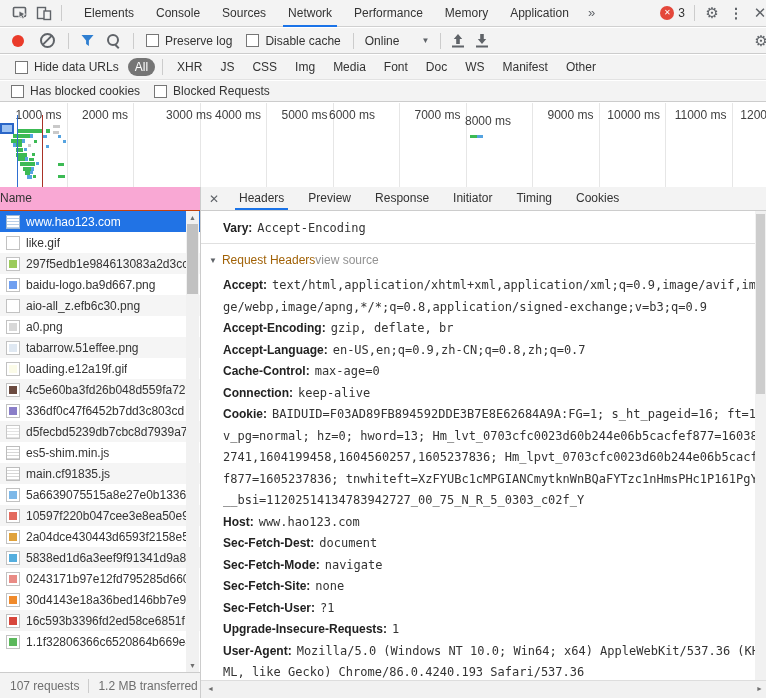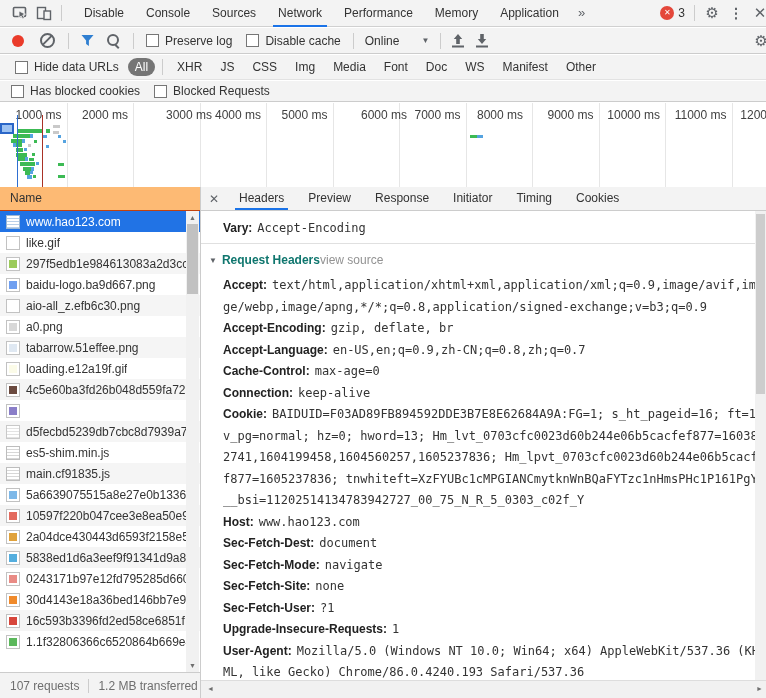--- a/index.html
+++ b/index.html
@@ -64,21 +64,21 @@
   .bar.b{background:#55a3e0;}
   .bar.y{background:#c9c9c9;}
   .selbox{position:absolute;background:#9dc2f2;border:2px solid #2a66c8;box-sizing:border-box;}
   .vline{position:absolute;width:1px;}
   .vline.blue{background:#2f6fd1;}
   .vline.red{background:#a93226;}
 
   
   .main{position:absolute;left:0;top:187px;width:766px;bottom:0;}
   .left{position:absolute;left:0;top:0;width:200px;bottom:0;border-right:1px solid #ccc;box-sizing:content-box;}
-  .namehdr{height:23px;line-height:23px;border-bottom:1px solid #c2410c;background:#fdba74;padding-left:10px;color:#333;}
+  .namehdr{height:23px;line-height:23px;border-bottom:1px solid #c2410c;background:#f9a8d4;color:#333;}
   .reqlist{position:absolute;left:0;top:24px;right:0;bottom:26px;overflow:hidden;background:#fff;}
   .rrow{height:21px;display:flex;align-items:center;padding:0 14px 0 6px;white-space:nowrap;overflow:hidden;}
   .rrow.stripe{background:#f5f5f5;}
   .rrow.selected{background:#2173e5;color:#fff;}
   .rname{margin-left:6px;overflow:hidden;}
   .ficon{width:14px;height:14px;flex:0 0 14px;box-sizing:border-box;border:1px solid #c2c2c2;background:#fff;}
   .ficon.doc{border-color:#9db7d4;background:repeating-linear-gradient(180deg,#fff 0 2px,#b9cfe8 2px 3px);}
   .ficon.doc2{border-color:#c9c9c9;background:repeating-linear-gradient(180deg,#fff 0 2px,#e3e3e3 2px 3px);}
   .ficon.script{border-color:#bdbdbd;background:repeating-linear-gradient(180deg,#fff 0 2px,#d7d7d7 2px 3px);}
   .ficon.img::after{content:"";display:block;margin:2px;height:8px;background:var(--c,#fff);}
@@ -97,21 +97,21 @@
   .dtab{position:relative;padding:0 12px;line-height:23px;color:#333;white-space:nowrap;}
   .dtab.active::after{content:"";position:absolute;left:8px;right:8px;bottom:0;height:2px;background:#1a73e8;}
   .hdrpane{position:absolute;left:0;top:24px;right:11px;bottom:18px;overflow:hidden;background:#fff;}
   .mono{font-family:"DejaVu Sans Mono",monospace;font-size:12px;margin-top:23px;}
   .hname{font-weight:bold;color:#222;margin-right:5px;}
   .hval{color:#333;}
   .varyrow{padding:8px 0 6px 22px;line-height:18px;}
   .hdivider{border-bottom:1px solid #e0e0e0;}
   .sectionrow{padding:9px 0 3px 8px;display:flex;align-items:center;}
   .tri{font-style:normal;font-size:8px;color:#5f6368;margin-right:5px;}
-  .sectitle{font-weight:bold;color:#0f766e;}
+  .sectitle{font-weight:normal;color:#a16207;}
   .viewsrc{color:#929292;}
   .entries{padding:5px 0 0 22px;width:545px;}
   .entry{line-height:21.5px;word-break:break-all;}
   .vscroll{position:absolute;right:0;top:24px;bottom:18px;width:11px;background:#f1f1f1;}
   .vthumb{position:absolute;left:1px;top:3px;width:9px;height:180px;background:#cdcdcd;}
   .hscroll{position:absolute;left:0;right:0;bottom:0;height:17px;border-top:1px solid #ddd;background:#f1f1f1;}
   .hscroll .l{left:3px;top:4px;} .hscroll .r{left:auto;right:3px;top:4px;width:auto;}
 </style>
 </head>
 <body>
@@ -124,21 +124,21 @@
       </svg>
   </span>
   <span class="tbtn">
     <svg width="16" height="16" viewBox="0 0 16 16">
         <rect x="1.5" y="2.5" width="8" height="11" fill="none" stroke="#5f6368" stroke-width="1.4"></rect>
         <rect x="8" y="6" width="6.5" height="8.5" fill="#f3f3f3" stroke="#5f6368" stroke-width="1.4"></rect>
       </svg>
   </span>
   <span class="vsep"></span>
   <nav class="maintabs" id="mainTabs">
-      <span class="tab">Disable</span>
+      <span class="tab">Elements</span>
       <span class="tab">Console</span>
       <span class="tab">Sources</span>
       <span class="tab active">Network</span>
       <span class="tab">Performance</span>
       <span class="tab">Memory</span>
       <span class="tab">Application</span>
     </nav>
   <span class="tab more">»</span>
   <span class="spacer"></span>
   <span class="errbadge">
@@ -229,25 +229,25 @@
     <span class="ovlabel" style="left: 66.5px;">1000 ms</span>
     <div class="gline" style="left: 133px;"></div>
     <span class="ovlabel" style="left: 133px;">2000 ms</span>
     <div class="gline" style="left: 199.5px;"></div>
     <span class="ovlabel" style="left: 217px;">3000 ms</span>
     <div class="gline" style="left: 266px;"></div>
     <span class="ovlabel" style="left: 266px;">4000 ms</span>
     <div class="gline" style="left: 332.5px;"></div>
     <span class="ovlabel" style="left: 332.5px;">5000 ms</span>
     <div class="gline" style="left: 399px;"></div>
-    <span class="ovlabel" style="left: 412px;">6000 ms</span>
+    <span class="ovlabel" style="left: 380px;">6000 ms</span>
     <div class="gline" style="left: 465.5px;"></div>
     <span class="ovlabel" style="left: 465.5px;">7000 ms</span>
     <div class="gline" style="left: 532px;"></div>
-    <span class="ovlabel" style="left: 528px;">8000 ms</span>
+    <span class="ovlabel" style="left: 516px; margin-top: 6px;">8000 ms</span>
     <div class="gline" style="left: 598.5px;"></div>
     <span class="ovlabel" style="left: 598.5px;">9000 ms</span>
     <div class="gline" style="left: 665px;"></div>
     <span class="ovlabel" style="left: 665px;">10000 ms</span>
     <div class="gline" style="left: 731.5px;"></div>
     <span class="ovlabel" style="left: 731.5px;">11000 ms</span>
     <span class="ovlabel" style="left: 798px;">12000 ms</span>
     <div class="bar y" style="left: 53px; top: 22px; width: 7px; height: 3px;"></div>
     <div class="bar g" style="left: 18px; top: 26px; width: 25px; height: 4px;"></div>
     <div class="bar g" style="left: 46px; top: 26px; width: 4px; height: 4px;"></div>
@@ -323,20 +323,21 @@
         <div class="rrow">
           <span class="ficon img" style="--c: #fbfbe8;"></span>
           <span class="rname">loading.e12a19f.gif</span>
         </div>
         <div class="rrow stripe">
           <span class="ficon img" style="--c: #6b4a3f;"></span>
           <span class="rname">4c5e60ba3fd26b048d559fa72</span>
         </div>
         <div class="rrow">
           <span class="ficon img" style="--c: #8a7ec8;"></span>
+          <span class="rname">336df0c47f6452b7dd3c803cd</span>
         </div>
         <div class="rrow stripe">
           <span class="ficon doc2"></span>
           <span class="rname">d5fecbd5239db7cbc8d7939a7</span>
         </div>
         <div class="rrow">
           <span class="ficon script"></span>
           <span class="rname">es5-shim.min.js</span>
         </div>
         <div class="rrow stripe">

